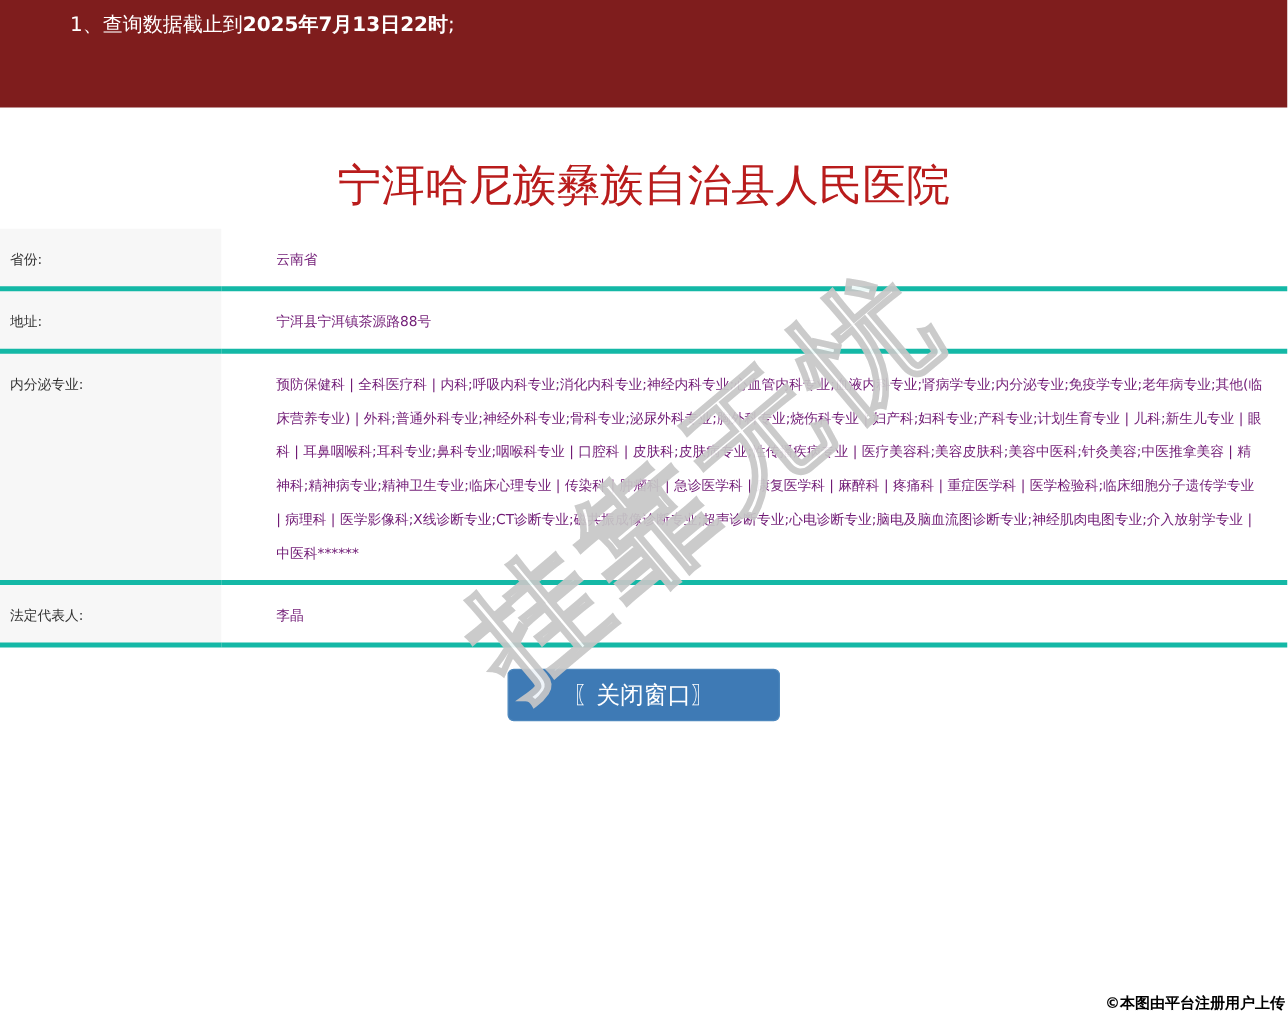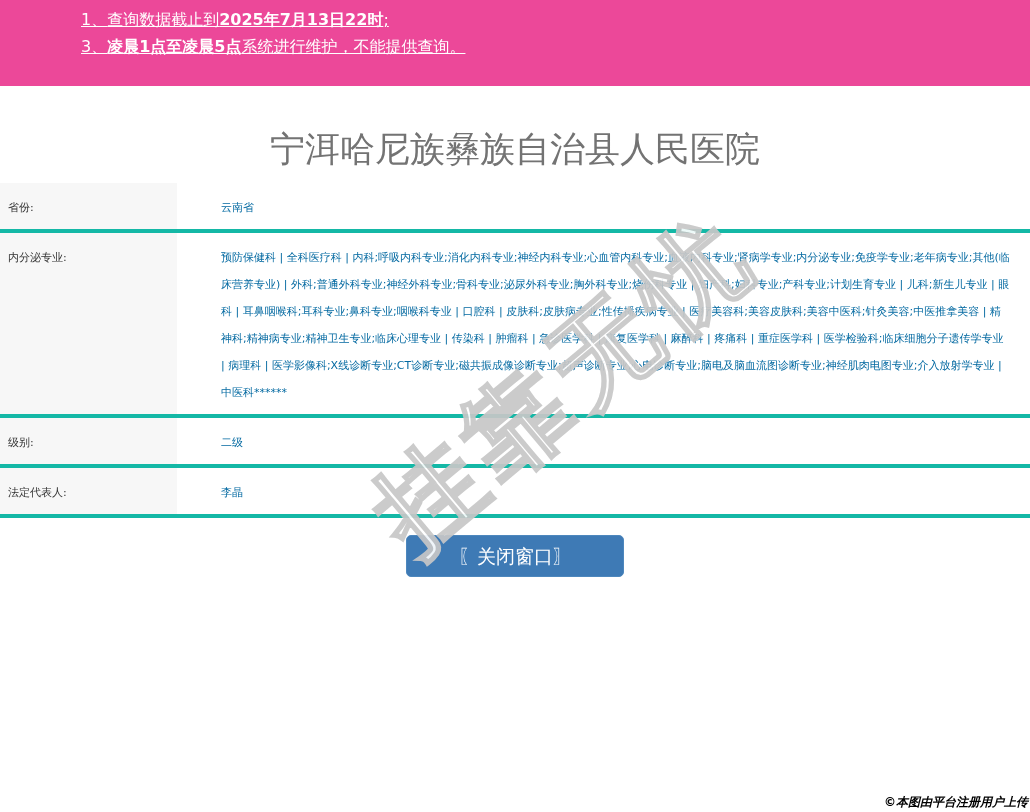--- a/index.html
+++ b/index.html
@@ -3,41 +3,41 @@
 <meta charset="utf-8">
 <style>
   html,body{margin:0;padding:0;}
   body{
     width:1030px;height:812px;overflow:hidden;background:#ffffff;
     font-family:"DejaVu Sans","Liberation Sans",sans-serif;
     color:#333333;position:relative;
   }
   
   .banner{
-    background:#ec4899;color:#ffffff;
-    padding:6px 10px 8px 81px;height:72px;text-decoration:underline;
+    background:#7f1d1d;color:#ffffff;
+    padding:6px 10px 8px 56px;height:72px;
   }
   .notice{font-size:16px;line-height:27px;white-space:nowrap;}
   .notice b{font-weight:700;}
   
   .page-title{
     margin:30px 0 0 0;height:67px;line-height:67px;
-    text-align:center;font-size:35px;font-weight:400;color:#737373;
+    text-align:center;font-size:35px;font-weight:400;color:#b91c1c;
   }
   
   .info-table{width:1030px;border-collapse:collapse;table-layout:fixed;}
   .info-table td{
     border-bottom:4px solid #14b8a6;
     font-size:11px;line-height:27px;vertical-align:top;margin-left:25px;
   }
   td.row-label{
     width:163px;background:#f7f7f7;
     padding:11px 6px 8px 8px;color:#333333;
   }
-  td.row-value{padding:11px 20px 8px 44px;color:#0369a1;}
+  td.row-value{padding:11px 20px 8px 44px;color:#701a75;}
   tr.single td{height:25px;}
   
   .watermark{
     position:absolute;left:285px;top:255px;width:560px;height:260px;
     display:flex;align-items:center;justify-content:center;
     transform:rotate(-40deg);transform-origin:50% 50%;
     pointer-events:none;z-index:5;
   }
   .watermark span{
     font-size:104px;letter-spacing:10px;font-weight:700;white-space:nowrap;
@@ -52,46 +52,44 @@
     display:inline-block;width:218px;height:42px;
     background:#3e7ab5;border:1px solid #4d87bd;border-radius:5px;
     color:#ffffff;font-size:19px;line-height:36px;text-align:center;
     font-family:"DejaVu Sans","Liberation Sans",sans-serif;cursor:pointer;
   }
   
   .copyright{
     position:absolute;right:2px;bottom:1px;z-index:6;
     font-size:12px;font-weight:700;color:#000000;
     text-shadow:-1px -1px 0 #fff,1px -1px 0 #fff,-1px 1px 0 #fff,1px 1px 0 #fff,0 1px 0 #fff,0 -1px 0 #fff,1px 0 0 #fff,-1px 0 0 #fff;
-    font-style:italic;
   }
 </style>
 </head>
 <body>
 
 <div class="banner">
   <div class="notice"><span>1、</span><span>查询数据截止到</span><b>2025年7月13日22时</b><span>;</span></div>
-  <div class="notice"><span>3、</span><span></span><b>凌晨1点至凌晨5点</b><span>系统进行维护，不能提供查询。</span></div>
 </div>
 
 <h1 class="page-title">宁洱哈尼族彝族自治县人民医院</h1>
 
 <table class="info-table">
   <tbody>
     <tr class="single">
       <td class="row-label">省份:</td>
       <td class="row-value">云南省</td>
     </tr>
+    <tr class="single">
+      <td class="row-label">地址:</td>
+      <td class="row-value">宁洱县宁洱镇茶源路88号</td>
+    </tr>
     <tr>
       <td class="row-label">内分泌专业:</td>
       <td class="row-value">预防保健科 | 全科医疗科 | 内科;呼吸内科专业;消化内科专业;神经内科专业;心血管内科专业;血液内科专业;肾病学专业;内分泌专业;免疫学专业;老年病专业;其他(临床营养专业) | 外科;普通外科专业;神经外科专业;骨科专业;泌尿外科专业;胸外科专业;烧伤科专业 | 妇产科;妇科专业;产科专业;计划生育专业 | 儿科;新生儿专业 | 眼科 | 耳鼻咽喉科;耳科专业;鼻科专业;咽喉科专业 | 口腔科 | 皮肤科;皮肤病专业;性传播疾病专业 | 医疗美容科;美容皮肤科;美容中医科;针灸美容;中医推拿美容 | 精神科;精神病专业;精神卫生专业;临床心理专业 | 传染科 | 肿瘤科 | 急诊医学科 | 康复医学科 | 麻醉科 | 疼痛科 | 重症医学科 | 医学检验科;临床细胞分子遗传学专业 | 病理科 | 医学影像科;X线诊断专业;CT诊断专业;磁共振成像诊断专业;超声诊断专业;心电诊断专业;脑电及脑血流图诊断专业;神经肌肉电图专业;介入放射学专业 | 中医科******</td>
-    </tr>
-    <tr class="single">
-      <td class="row-label">级别:</td>
-      <td class="row-value">二级</td>
     </tr>
     <tr class="single">
       <td class="row-label">法定代表人:</td>
       <td class="row-value">李晶</td>
     </tr>
   </tbody>
 </table>
 
 <div class="watermark">
   <span>挂靠无忧</span>

